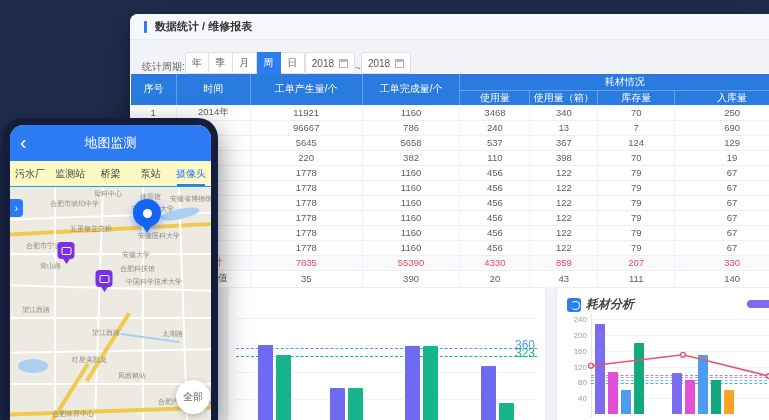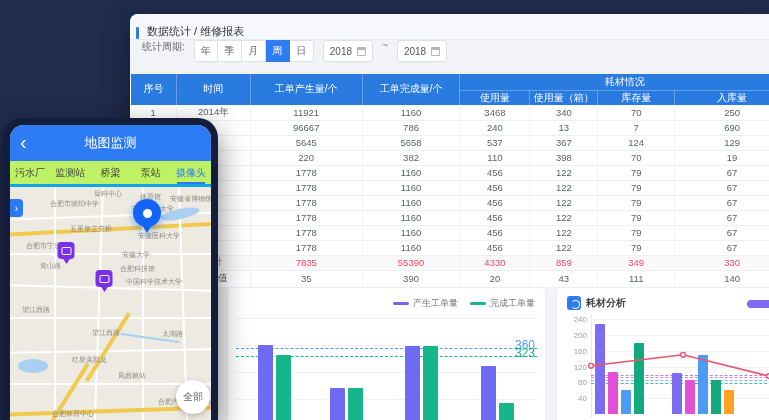--- a/index.html
+++ b/index.html
@@ -4,26 +4,26 @@
 <style>
   * { margin:0; padding:0; box-sizing:border-box; }
   html,body { width:769px; height:420px; overflow:hidden; }
   body { background:#202B4D; font-family:"Liberation Sans", sans-serif; position:relative; }
 
   
   .dashboard { position:absolute; left:130px; top:14px; width:639px; height:406px;
     background:#F1F3F7; border-radius:8px 0 0 0; overflow:hidden;
     box-shadow:0 8px 28px rgba(0,0,0,.4); }
 
-  .crumb-bar { height:26px; display:flex; align-items:flex-end; padding:0 6px;
-    background:#F7F8FB; border-bottom:1px solid #E6E9F0; }
+  .crumb-bar { height:26px; display:flex; align-items:center; padding:0 14px;
+    background:#F7F8FB; border-bottom:1px solid #E6E9F0;font-weight:bold; }
   .crumb-accent { width:3px; height:12px; background:#2D7CF0; margin-right:8px; border-radius:1px; }
   .crumb-text { font-size:11px; color:#333; }
 
-  .filter-bar { height:34px; display:flex; align-items:flex-start; gap:9px; padding:0 12px; }
+  .filter-bar { height:34px; display:flex; align-items:flex-end; gap:0; padding:0 12px; }
   .f-label { font-size:10px; color:#666; white-space:nowrap; }
   .pgroup { display:flex; }
   .pbtn { width:24px; height:22px; background:#fff; border:1px solid #DCE0E8; border-left:none;
     font-size:10px; color:#666; display:flex; align-items:center; justify-content:center; cursor:pointer; }
   .pbtn:first-child { border-left:1px solid #DCE0E8; border-radius:3px 0 0 3px; }
   .pbtn:last-child { border-radius:0 3px 3px 0; }
   .pbtn.active { background:#2D7CF0; border-color:#2D7CF0; color:#fff; }
   .fsel, .finput { height:22px; background:#fff; border:1px solid #DCE0E8; border-radius:3px;
     display:flex; align-items:center; padding:0 6px; font-size:10px; color:#555; white-space:nowrap; }
   .cal-ic { width:9px; height:9px; border:1px solid #AEB6C2; border-top:3px solid #AEB6C2;
@@ -52,39 +52,39 @@
   .leg-item { display:flex; gap:4px; align-items:center; font-size:9px; color:#777; }
   .leg-swatch { width:16px; height:3px; border-radius:2px; }
   .gridline { position:absolute; left:8px; right:8px; height:1px; background:#EFF1F5; }
   .refline { position:absolute; left:8px; right:8px; height:0; border-top:1px dashed; }
   .reflabel { position:absolute; right:10px; font-size:12px; transform:translateY(-10px); }
   .bar { position:absolute; border-radius:1px 1px 0 0; }
   .rc-head { position:absolute; left:10px; top:8px; display:flex; gap:5px; align-items:center; }
   .rc-icon { width:14px; height:14px; border-radius:3px; background:#2D7CF0; position:relative; }
   .rc-icon::after { content:""; position:absolute; left:3.5px; top:3.5px; width:7px; height:7px;
     border-radius:50%; border:1.6px solid #fff; border-left-color:transparent; }
-  .rc-title { font-size:10px; color:#444; font-weight:bold; }
+  .rc-title { font-size:12px; color:#444; font-weight:bold;font-style:italic; }
   .rc-legend-pill { position:absolute; top:12px; left:190px; width:34px; height:8px;
     border-radius:4px; background:#7B6CF2; }
   .ytick { position:absolute; font-size:8px; color:#9AA0AA; right:0; transform:translateY(-4px); }
   .rc-grid { position:absolute; left:34px; right:0; height:1px; background:#F0F2F6; }
   .rc-ref { position:absolute; left:34px; right:0; height:0; border-top:1px dashed; opacity:.75; }
   .axisline { position:absolute; background:#E3E6EC; }
 
   
   .phone { position:absolute; left:3px; top:118px; width:215px; height:302px;
     background:#141E3C; border-radius:20px 20px 0 0; padding:7px 7px 0 7px;
     box-shadow:0 12px 30px rgba(0,0,0,.5); }
   .screen { width:201px; height:295px; border-radius:14px 14px 0 0; overflow:hidden;
     background:#fff; position:relative; }
   .ph-header { height:36px; background:#2D7BF2; color:#fff; display:flex; align-items:center;
     justify-content:center; position:relative; }
   .ph-title { font-size:13px; }
   .ph-back { position:absolute; left:10px; top:4px; font-size:20px; line-height:26px; color:#fff; cursor:pointer; }
-  .ph-tabs { height:26px; display:flex; background:#bef264; border-bottom:3px solid #0ea5e9; }
+  .ph-tabs { height:26px; display:flex; background:#fef9c3; border-bottom:1px solid #0ea5e9; }
   .ph-tab { flex:1; display:flex; align-items:center; justify-content:center; font-size:10px;
     color:#444; cursor:pointer; position:relative; }
   .ph-tab.active { color:#2D7BF2; }
   .ph-tab.active::after { content:""; position:absolute; bottom:0; left:6px; right:6px;
     height:2px; background:#2D7BF2; }
   .ph-map { position:relative; height:233px; background:#EDEAE1; overflow:hidden; }
   .road { position:absolute; background:#FFFFFF; }
   .road.y { background:#F2C94F; }
   .water { position:absolute; background:#A9D0F0; border-radius:50%; }
   .map-label { position:absolute; font-size:7px; color:#8B8A80; white-space:nowrap; }
@@ -266,50 +266,40 @@
             <td>79</td>
             <td>67</td>
           </tr>
           <tr class="trow-total">
             <td></td>
             <td>合计</td>
             <td>7835</td>
             <td>55390</td>
             <td>4330</td>
             <td>859</td>
-            <td>349</td>
+            <td>207</td>
             <td>330</td>
           </tr>
           <tr class="trow-avg">
             <td></td>
             <td>平均值</td>
             <td>35</td>
             <td>390</td>
             <td>20</td>
             <td>43</td>
             <td>111</td>
             <td>140</td>
           </tr>
         </tbody>
       </table>
   </div>
 
   <div class="charts-row">
 
     <div class="chart-card card-left" id="chartL">
-      <div class="legend" id="legendL">
-          <div class="leg-item">
-            <span class="leg-swatch" style="background: rgb(110, 107, 242);"></span>
-            <span>产生工单量</span>
-          </div>
-          <div class="leg-item">
-            <span class="leg-swatch" style="background: rgb(22, 181, 139);"></span>
-            <span>完成工单量</span>
-          </div>
-        </div>
     <div class="gridline" style="top: 30px;"></div>
         <div class="gridline" style="top: 57px;"></div>
         <div class="gridline" style="top: 84px;"></div>
         <div class="gridline" style="top: 111px;"></div>
         <div class="refline" style="top: 59.6px; border-color: rgb(77, 155, 245);"></div>
         <div class="reflabel" style="top: 59.6px; color: rgb(77, 155, 245);">360</div>
         <div class="refline" style="top: 68.48px; border-color: rgb(22, 181, 139);"></div>
         <div class="reflabel" style="top: 68.48px; color: rgb(22, 181, 139);">323</div>
         <div class="bar" style="left: 30px; width: 15px; bottom: 14px; height: 89px; background: rgb(110, 107, 242);"></div>
         <div class="bar" style="left: 102px; width: 15px; bottom: 14px; height: 46px; background: rgb(110, 107, 242);"></div>

